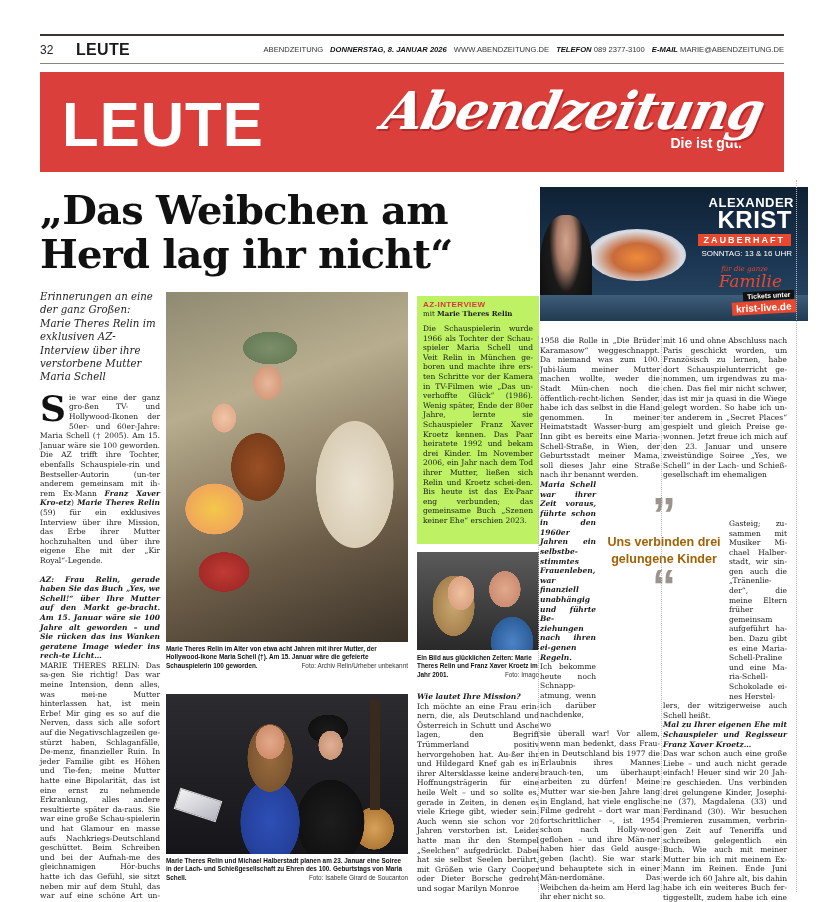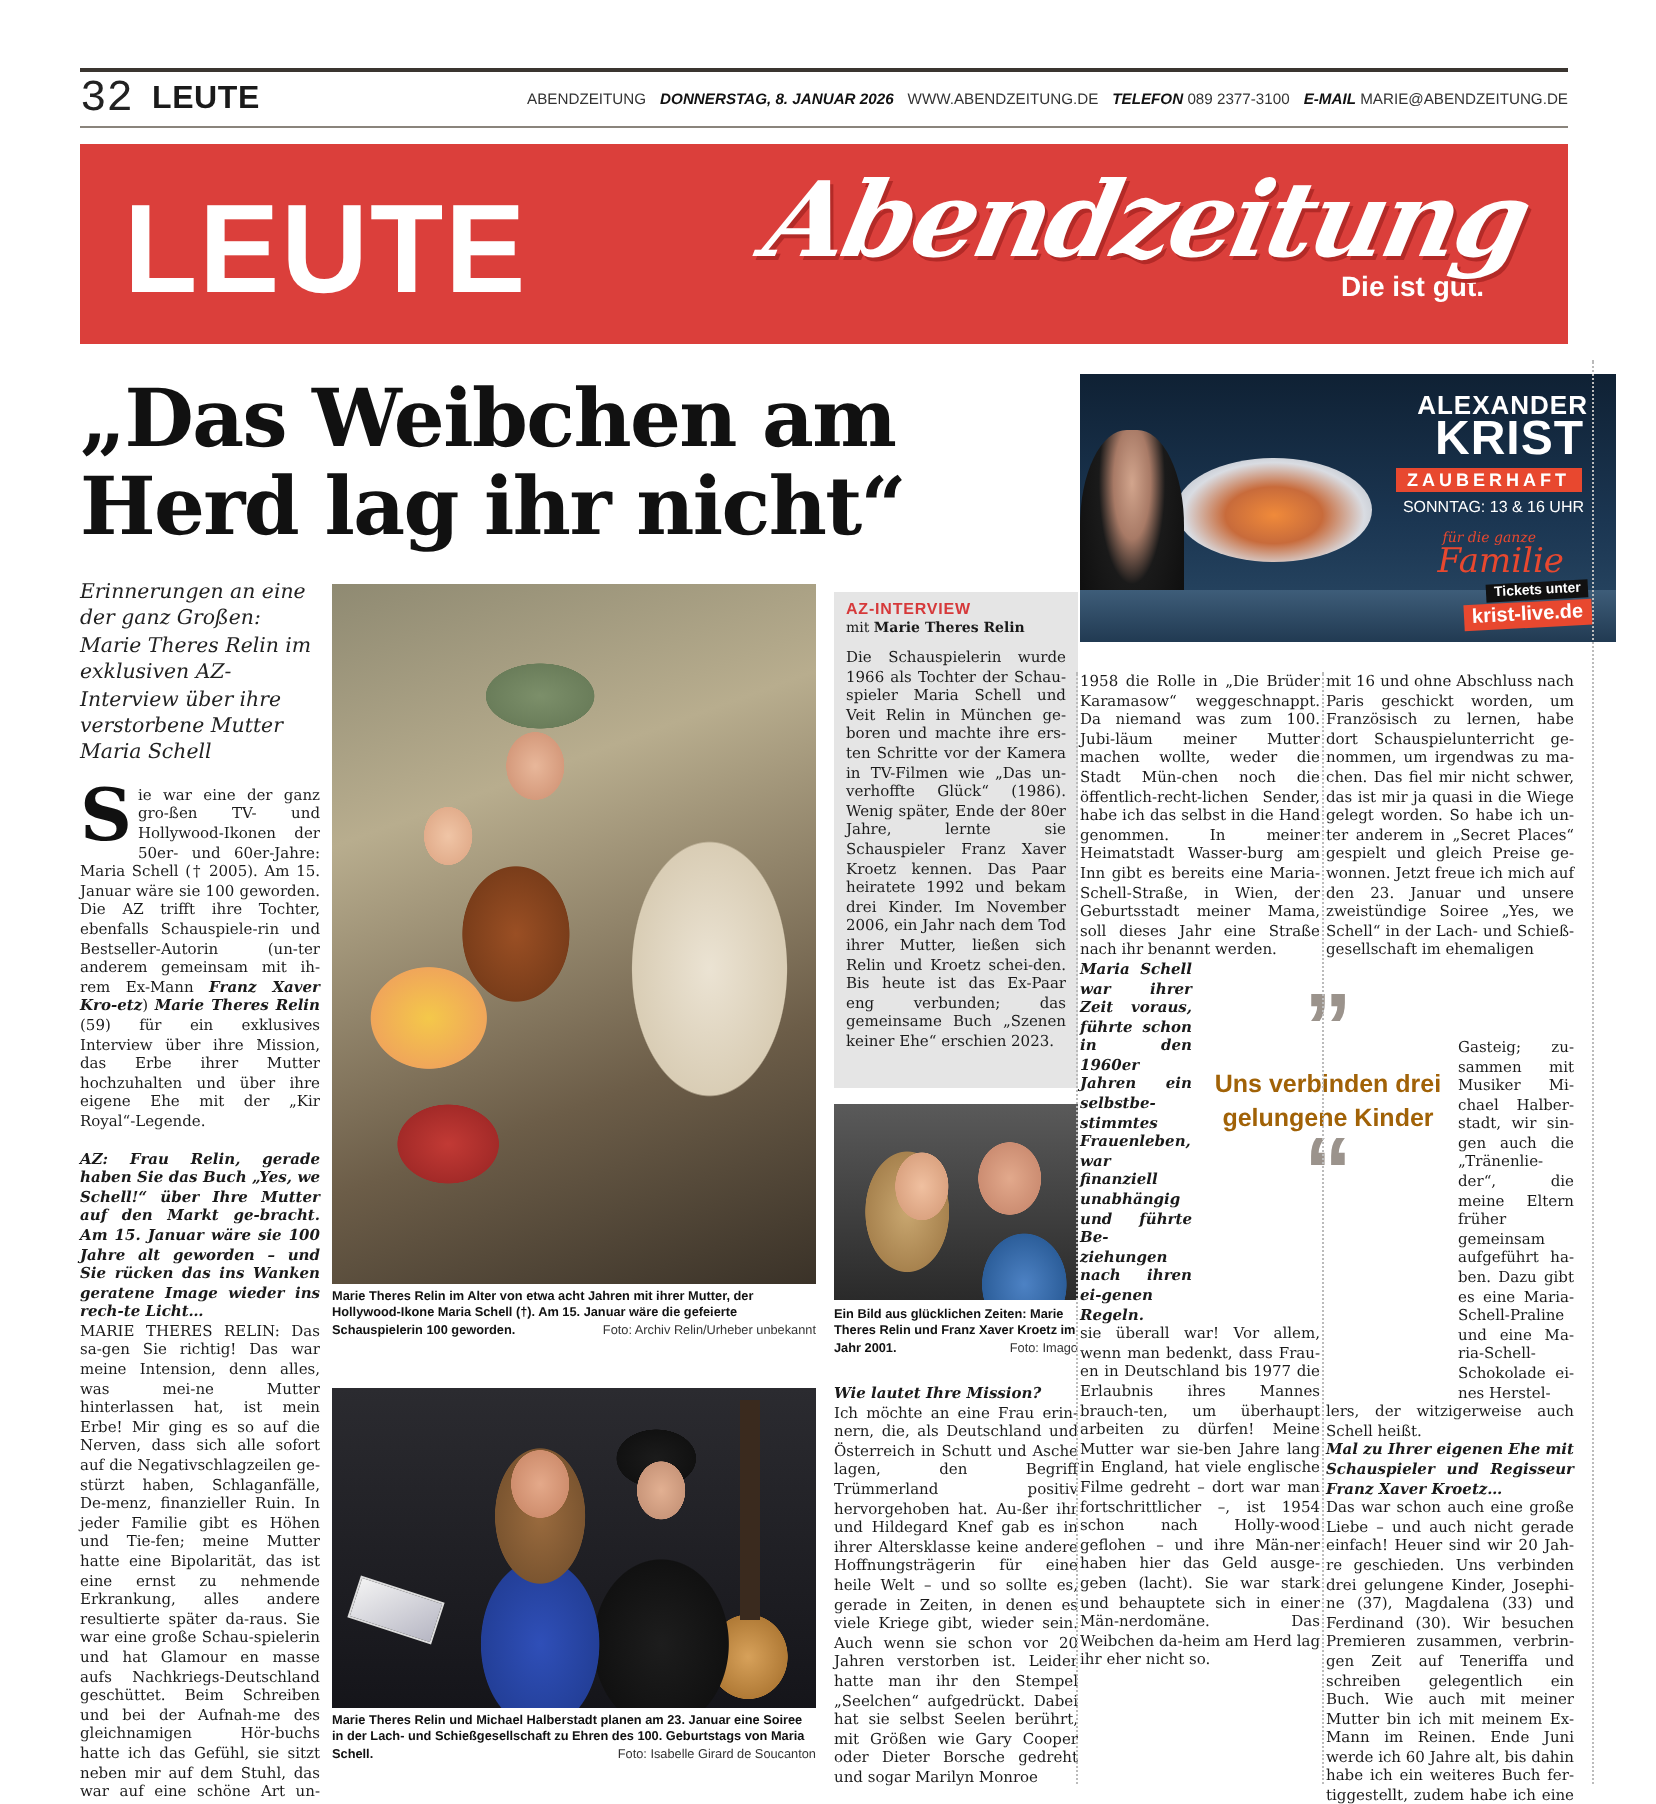--- a/index.html
+++ b/index.html
@@ -2,21 +2,21 @@
 <html><head>
 <meta charset="utf-8">
 <style>
   * { box-sizing: border-box; margin: 0; padding: 0; }
   html, body { width: 828px; height: 902px; background: #fff; overflow: hidden; }
   body { position: relative; font-family: "DejaVu Serif", serif; color: #1a1a1a; }
 
   
   .folio { position: absolute; left: 40px; top: 34px; width: 744px; height: 30px;
     border-top: 2px solid #3a3530; border-bottom: 1px solid #8a847c; display: flex; align-items: center; }
-  .folio .page-num { font-family: Liberation Mono, monospace; font-size: 22px; color: #222; width: 36px; }
+  .folio .page-num { font-family: Liberation Sans, sans-serif; font-size: 12px; color: #222; width: 36px; }
   .folio .section { font-family: "Liberation Sans", sans-serif; font-weight: bold; font-size: 16px; letter-spacing: 0.3px; }
   .folio .meta { margin-left: auto; font-family: "Liberation Sans", sans-serif; font-size: 7.6px; color: #333; display: flex; gap: 7px; white-space: nowrap; }
   .folio .meta b { font-weight: bold; color: #111; font-style: italic; }
 
   
   .banner { position: absolute; left: 40px; top: 72px; width: 744px; height: 100px; background: #db3f3b; }
   .banner .leute { position: absolute; left: 22px; top: 18px; font-family: "Liberation Sans", sans-serif; font-weight: bold; color: #fff; font-size: 60px; letter-spacing: 1px; transform: scaleY(1.05); }
   .banner .logo { position: absolute; right: 22px; top: 8px; text-align: right; }
   .banner .logo .word { font-family: "DejaVu Serif", serif; font-style: italic; font-weight: bold; color: #fff; font-size: 52px; letter-spacing: -2px; transform: skewX(-12deg); display: inline-block; text-shadow: 2px 2px 0 #b32a27; }
   .banner .logo .claim { font-family: "Liberation Sans", sans-serif; font-weight: bold; color: #fff; font-size: 14px; margin-top: -6px; margin-right: 20px; }
@@ -80,21 +80,21 @@
   .book { position: absolute; left: 10px; top: 100px; width: 44px; height: 22px; background: linear-gradient(135deg, #f2f2f2, #b7b7c4); transform: rotate(18deg); border: 1px solid #ddd; }
   .guitar-neck { position: absolute; left: 204px; top: 6px; width: 10px; height: 110px; background: #3a2a1e; }
 
   .caption { position: absolute; font-family: "Liberation Sans", sans-serif; font-weight: bold; font-size: 6.4px; line-height: 8.4px; color: #111; }
   .caption .credit { font-weight: normal; color: #333; float: right; }
   .cap1 { left: 166px; top: 645px; width: 242px; }
   .cap2 { left: 417px; top: 654px; width: 122px; }
   .cap3 { left: 166px; top: 857px; width: 242px; }
 
   
-  .infobox { position: absolute; left: 417px; top: 296px; width: 122px; height: 248px; background: #e5e5e5; padding: 4px 6px; }
+  .infobox { position: absolute; left: 417px; top: 296px; width: 122px; height: 248px; background: #bef264; padding: 4px 6px; }
   .infobox .kicker { font-family: "Liberation Sans", sans-serif; font-weight: bold; color: #d6393a; font-size: 8px; letter-spacing: 0.4px; }
   .infobox .sub { font-family: "DejaVu Serif", serif; font-size: 7px; margin-bottom: 6px; }
   .infobox .sub b { font-weight: bold; }
 
   .col3b { position: absolute; left: 417px; top: 692px; width: 122px; }
   .col4 { position: absolute; left: 540px; top: 336px; width: 120px; }
   .col5 { position: absolute; left: 663px; top: 336px; width: 124px; }
 
   .narrow { width: 56px; }
   .pullquote { position: absolute; left: 600px; top: 500px; width: 128px; text-align: center; }
@@ -183,20 +183,21 @@
 <div class="col3b text">
   <p class="q">Wie lautet Ihre Mission?</p>
   <p>Ich möchte an eine Frau erin-nern, die, als Deutschland und Österreich in Schutt und Asche lagen, den Begriff Trümmerland positiv hervorgehoben hat. Au-ßer ihr und Hildegard Knef gab es in ihrer Altersklasse keine andere Hoffnungsträgerin für eine heile Welt – und so sollte es, gerade in Zeiten, in denen es viele Kriege gibt, wieder sein. Auch wenn sie schon vor 20 Jahren verstorben ist. Leider hatte man ihr den Stempel „Seelchen“ aufgedrückt. Dabei hat sie selbst Seelen berührt, mit Größen wie Gary Cooper oder Dieter Borsche gedreht und sogar Marilyn Monroe</p>
 </div>
 
 <div class="col4 text">
   <p>1958 die Rolle in „Die Brüder Karamasow“ weggeschnappt. Da niemand was zum 100. Jubi-läum meiner Mutter machen wollte, weder die Stadt Mün-chen noch die öffentlich-recht-lichen Sender, habe ich das selbst in die Hand genommen. In meiner Heimatstadt Wasser-burg am Inn gibt es bereits eine Maria-Schell-Straße, in Wien, der Geburtsstadt meiner Mama, soll dieses Jahr eine Straße nach ihr benannt werden.</p>
   <p class="q">
       <span style="display:block;width:56px;">Maria Schell war ihrer Zeit voraus, führte schon in den 1960er Jahren ein selbstbe-stimmtes Frauenleben, war finanziell unabhängig und führte Be-ziehungen nach ihren ei-genen Regeln.</span>
     </p>
+  <p class="narrow">Ich bekomme heute noch Schnapp-atmung, wenn ich darüber nachdenke, wo</p>
   <p>sie überall war! Vor allem, wenn man bedenkt, dass Frau-en in Deutschland bis 1977 die Erlaubnis ihres Mannes brauch-ten, um überhaupt arbeiten zu dürfen! Meine Mutter war sie-ben Jahre lang in England, hat viele englische Filme gedreht – dort war man fortschrittlicher –, ist 1954 schon nach Holly-wood geflohen – und ihre Män-ner haben hier das Geld ausge-geben (lacht). Sie war stark und behauptete sich in einer Män-nerdomäne. Das Weibchen da-heim am Herd lag ihr eher nicht so.</p>
 
 </div>
 
 <div class="pullquote">
   <div class="mark">”</div>
   <div class="txt">Uns verbinden drei gelungene Kinder</div>
   <div class="mark">“</div>
 </div>
 

